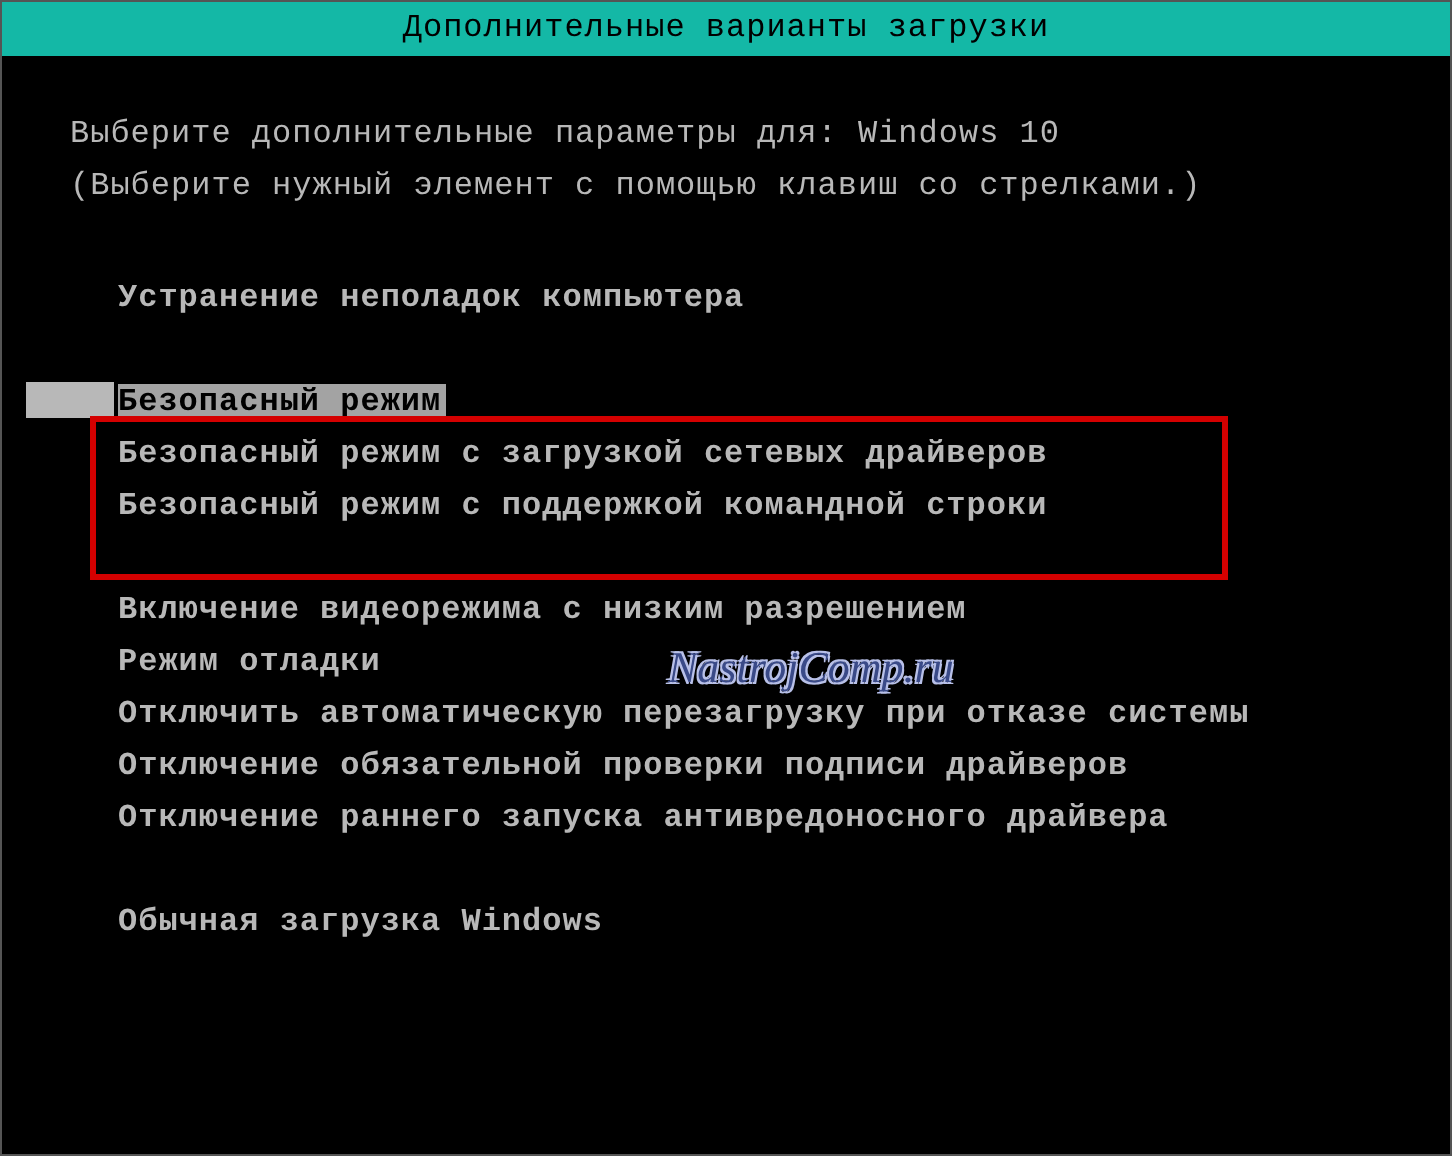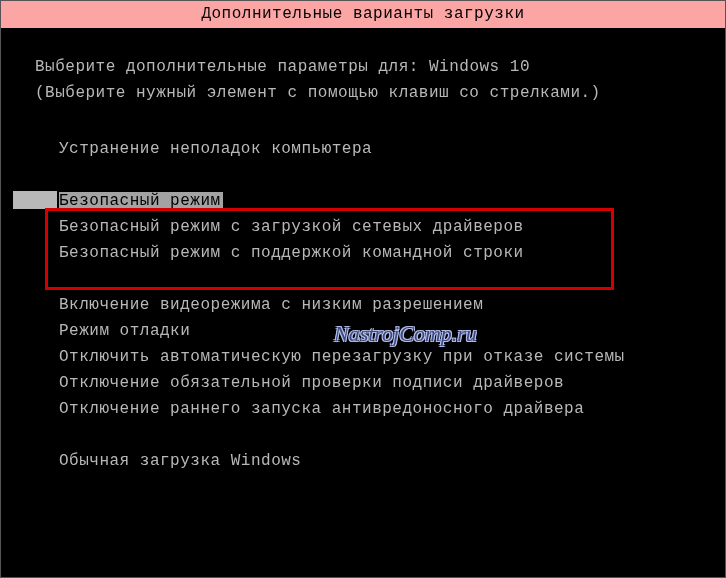--- a/index.html
+++ b/index.html
@@ -9,21 +9,21 @@
     height: 578px;
     overflow: hidden;
     font-family: "Courier New", "Lucida Console", monospace;
     font-size: 16px;
     color: #b8b8b8;
     position: relative;
     border: 1px solid #555;
     letter-spacing: 0.5px;
   }
   .title-row {
-    background: #fca5a5;
+    background: #14b8a6;
     color: #000;
     width: 100%;
     text-align: center;
     padding: 4px 0 5px 0;
     font-weight: normal;
   }
   .content {
     padding: 26px 6px 0 6px;
     line-height: 26px;
   }
@@ -44,21 +44,21 @@
     top: 3px;
     width: 44px;
     height: 18px;
     background: #b8b8b8;
   }
   .option.selected .seltext {
     background: #a3a3a3;
     color: #000;
     padding-right: 2px;
   }
-  .cluster { margin-top: 26px; }
+  .cluster { margin-top: 26px; font-weight: bold; }
   .highlight-box {
     position: absolute;
     border: 3px solid #d40000;
     pointer-events: none;
   }
   .watermark {
     position: absolute;
     font-family: Georgia, "Times New Roman", serif;
     font-style: italic;
     font-size: 22px;

